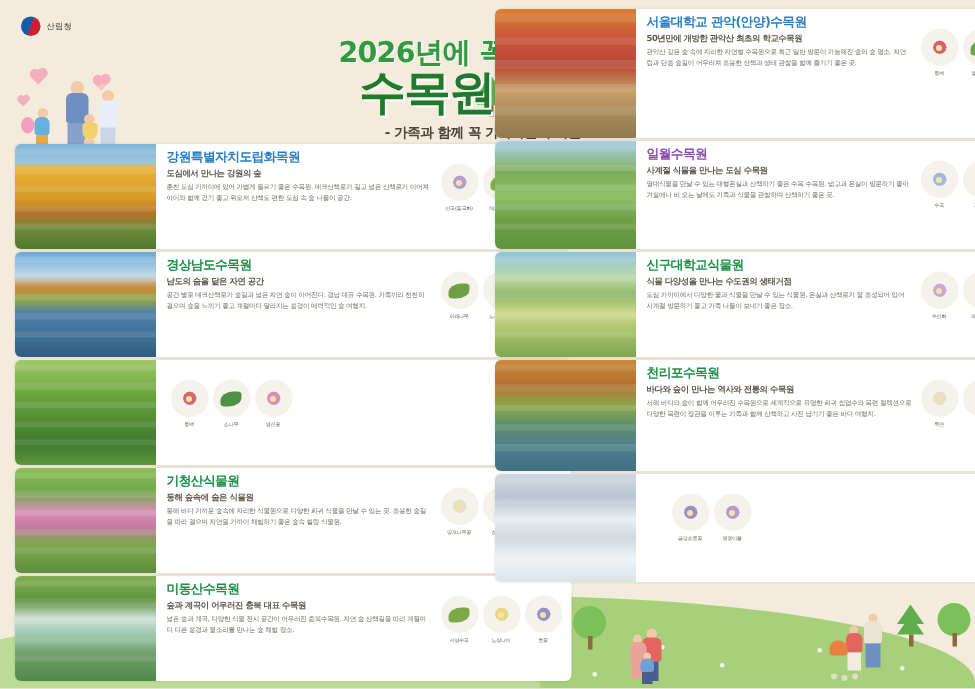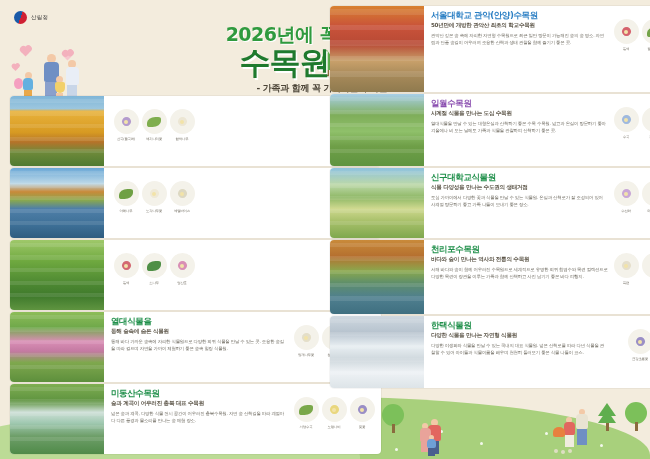--- a/index.html
+++ b/index.html
@@ -229,20 +229,25 @@
       <div class="card" style="height: 70px;">
         <div class="photo">
           <div class="ph" style="background: linear-gradient(rgb(127, 182, 216) 0%, rgb(156, 198, 222) 18%, rgb(232, 178, 60) 22%, rgb(215, 154, 34) 52%, rgb(181, 115, 42) 66%, rgb(111, 138, 58) 80%, rgb(79, 122, 48) 100%);"></div>
           <div class="ph-strip" style="top: 4%; height: 6%; background: rgba(255, 255, 255, 0.1);"></div>
           <div class="ph-strip" style="top: 22%; height: 6%; background: rgba(255, 255, 255, 0.1);"></div>
           <div class="ph-strip" style="top: 40%; height: 6%; background: rgba(255, 255, 255, 0.1);"></div>
           <div class="ph-strip" style="top: 58%; height: 6%; background: rgba(255, 255, 255, 0.1);"></div>
           <div class="ph-strip" style="top: 76%; height: 6%; background: rgba(255, 255, 255, 0.1);"></div>
         </div>
         <div class="body">
+          <div class="textcol">
+            <div class="cname" style="color: rgb(43, 127, 196);">강원특별자치도립화목원</div>
+            <div class="ctag">도심에서 만나는 강원의 숲</div>
+            <div class="cdesc">춘천 도심 가까이에 있어 가볍게 들르기 좋은 수목원. 데크산책로가 길고 넓은 산책로가 이어져 아이와 함께 걷기 좋고 위모저 산책도 편한 도심 속 숲 나들이 공간.</div>
+          </div>
           <div class="thumbs">
             <div class="thumb">
               <div class="circ">
                 <div class="fl">
                   <div class="petal" style="background: rgb(180, 156, 205); transform: rotate(0deg);"></div>
                   <div class="petal" style="background: rgb(180, 156, 205); transform: rotate(30deg);"></div>
                   <div class="petal" style="background: rgb(180, 156, 205); transform: rotate(60deg);"></div>
                   <div class="petal" style="background: rgb(180, 156, 205); transform: rotate(90deg);"></div>
                   <div class="petal" style="background: rgb(180, 156, 205); transform: rotate(120deg);"></div>
                   <div class="petal" style="background: rgb(180, 156, 205); transform: rotate(150deg);"></div>
@@ -277,20 +282,25 @@
       <div class="card" style="height: 70px;">
         <div class="photo">
           <div class="ph" style="background: linear-gradient(rgb(106, 168, 214) 0%, rgb(188, 216, 232) 22%, rgb(201, 138, 58) 34%, rgb(138, 168, 78) 46%, rgb(79, 127, 168) 58%, rgb(61, 111, 150) 82%, rgb(47, 92, 128) 100%);"></div>
           <div class="ph-strip" style="top: 4%; height: 6%; background: rgba(255, 255, 255, 0.1);"></div>
           <div class="ph-strip" style="top: 22%; height: 6%; background: rgba(255, 255, 255, 0.1);"></div>
           <div class="ph-strip" style="top: 40%; height: 6%; background: rgba(255, 255, 255, 0.1);"></div>
           <div class="ph-strip" style="top: 58%; height: 6%; background: rgba(255, 255, 255, 0.1);"></div>
           <div class="ph-strip" style="top: 76%; height: 6%; background: rgba(255, 255, 255, 0.1);"></div>
         </div>
         <div class="body">
+          <div class="textcol">
+            <div class="cname" style="color: rgb(31, 143, 74);">경상남도수목원</div>
+            <div class="ctag">남도의 숨을 닮은 자연 공간</div>
+            <div class="cdesc">공간 별로 데크산책로가 숲길과 넓은 자연 숲이 이어진다. 경남 대표 수목원. 가족끼리 천천히 걸으며 숲을 느끼기 좋고 계절마다 달라지는 풍경이 매력적인 숲 여행지.</div>
+          </div>
           <div class="thumbs">
             <div class="thumb">
               <div class="circ">
                 <div class="leafshape" style="background: rgb(111, 160, 68);"></div>
               </div>
               <div class="lbl">아왜나무</div>
             </div>
             <div class="thumb">
               <div class="circ">
                 <div class="fl">
@@ -374,21 +384,21 @@
         <div class="photo">
           <div class="ph" style="background: linear-gradient(rgb(141, 189, 88) 0%, rgb(111, 168, 74) 22%, rgb(217, 143, 181) 42%, rgb(196, 122, 162) 56%, rgb(127, 168, 78) 72%, rgb(93, 143, 60) 100%);"></div>
           <div class="ph-strip" style="top: 4%; height: 6%; background: rgba(255, 255, 255, 0.1);"></div>
           <div class="ph-strip" style="top: 22%; height: 6%; background: rgba(255, 255, 255, 0.1);"></div>
           <div class="ph-strip" style="top: 40%; height: 6%; background: rgba(255, 255, 255, 0.1);"></div>
           <div class="ph-strip" style="top: 58%; height: 6%; background: rgba(255, 255, 255, 0.1);"></div>
           <div class="ph-strip" style="top: 76%; height: 6%; background: rgba(255, 255, 255, 0.1);"></div>
         </div>
         <div class="body">
           <div class="textcol">
-            <div class="cname" style="color: rgb(31, 143, 74);">열대식물을</div>
+            <div class="cname" style="color: rgb(31, 143, 74);">기청산식물원</div>
             <div class="ctag">동해 숲속에 숨은 식물원</div>
             <div class="cdesc">동해 바다 가까운 숲속에 자리한 식물원으로 다양한 희귀 식물을 만날 수 있는 곳. 조용한 숲길을 따라 걸으며 자연을 가까이 체험하기 좋은 숲속 힐링 식물원.</div>
           </div>
           <div class="thumbs">
             <div class="thumb">
               <div class="circ">
                 <div class="fl">
                   <div class="petal" style="background: rgb(228, 223, 201); transform: rotate(0deg);"></div>
                   <div class="petal" style="background: rgb(228, 223, 201); transform: rotate(30deg);"></div>
                   <div class="petal" style="background: rgb(228, 223, 201); transform: rotate(60deg);"></div>
@@ -710,25 +720,20 @@
       <div class="card" style="height: 72px;">
         <div class="photo">
           <div class="ph" style="background: linear-gradient(rgb(207, 216, 224) 0%, rgb(184, 196, 207) 22%, rgb(232, 238, 242) 42%, rgb(207, 216, 221) 60%, rgb(238, 242, 245) 78%, rgb(221, 228, 232) 100%);"></div>
           <div class="ph-strip" style="top: 4%; height: 6%; background: rgba(255, 255, 255, 0.1);"></div>
           <div class="ph-strip" style="top: 22%; height: 6%; background: rgba(255, 255, 255, 0.1);"></div>
           <div class="ph-strip" style="top: 40%; height: 6%; background: rgba(255, 255, 255, 0.1);"></div>
           <div class="ph-strip" style="top: 58%; height: 6%; background: rgba(255, 255, 255, 0.1);"></div>
           <div class="ph-strip" style="top: 76%; height: 6%; background: rgba(255, 255, 255, 0.1);"></div>
         </div>
         <div class="body">
-          <div class="textcol">
-            <div class="cname" style="color: rgb(31, 143, 74);">한택식물원</div>
-            <div class="ctag">다양한 식물을 만나는 자연형 식물원</div>
-            <div class="cdesc">다양한 야생화와 식물을 만날 수 있는 국내의 대표 식물원. 넓은 산책로를 따라 다년 식물을 관찰할 수 있어 아이들과 식물이름을 배우며 천천히 둘러보기 좋은 식물 나들이 코스.</div>
-          </div>
           <div class="thumbs">
             <div class="thumb">
               <div class="circ">
                 <div class="fl">
                   <div class="petal" style="background: rgb(154, 143, 198); transform: rotate(0deg);"></div>
                   <div class="petal" style="background: rgb(154, 143, 198); transform: rotate(30deg);"></div>
                   <div class="petal" style="background: rgb(154, 143, 198); transform: rotate(60deg);"></div>
                   <div class="petal" style="background: rgb(154, 143, 198); transform: rotate(90deg);"></div>
                   <div class="petal" style="background: rgb(154, 143, 198); transform: rotate(120deg);"></div>
                   <div class="petal" style="background: rgb(154, 143, 198); transform: rotate(150deg);"></div>

